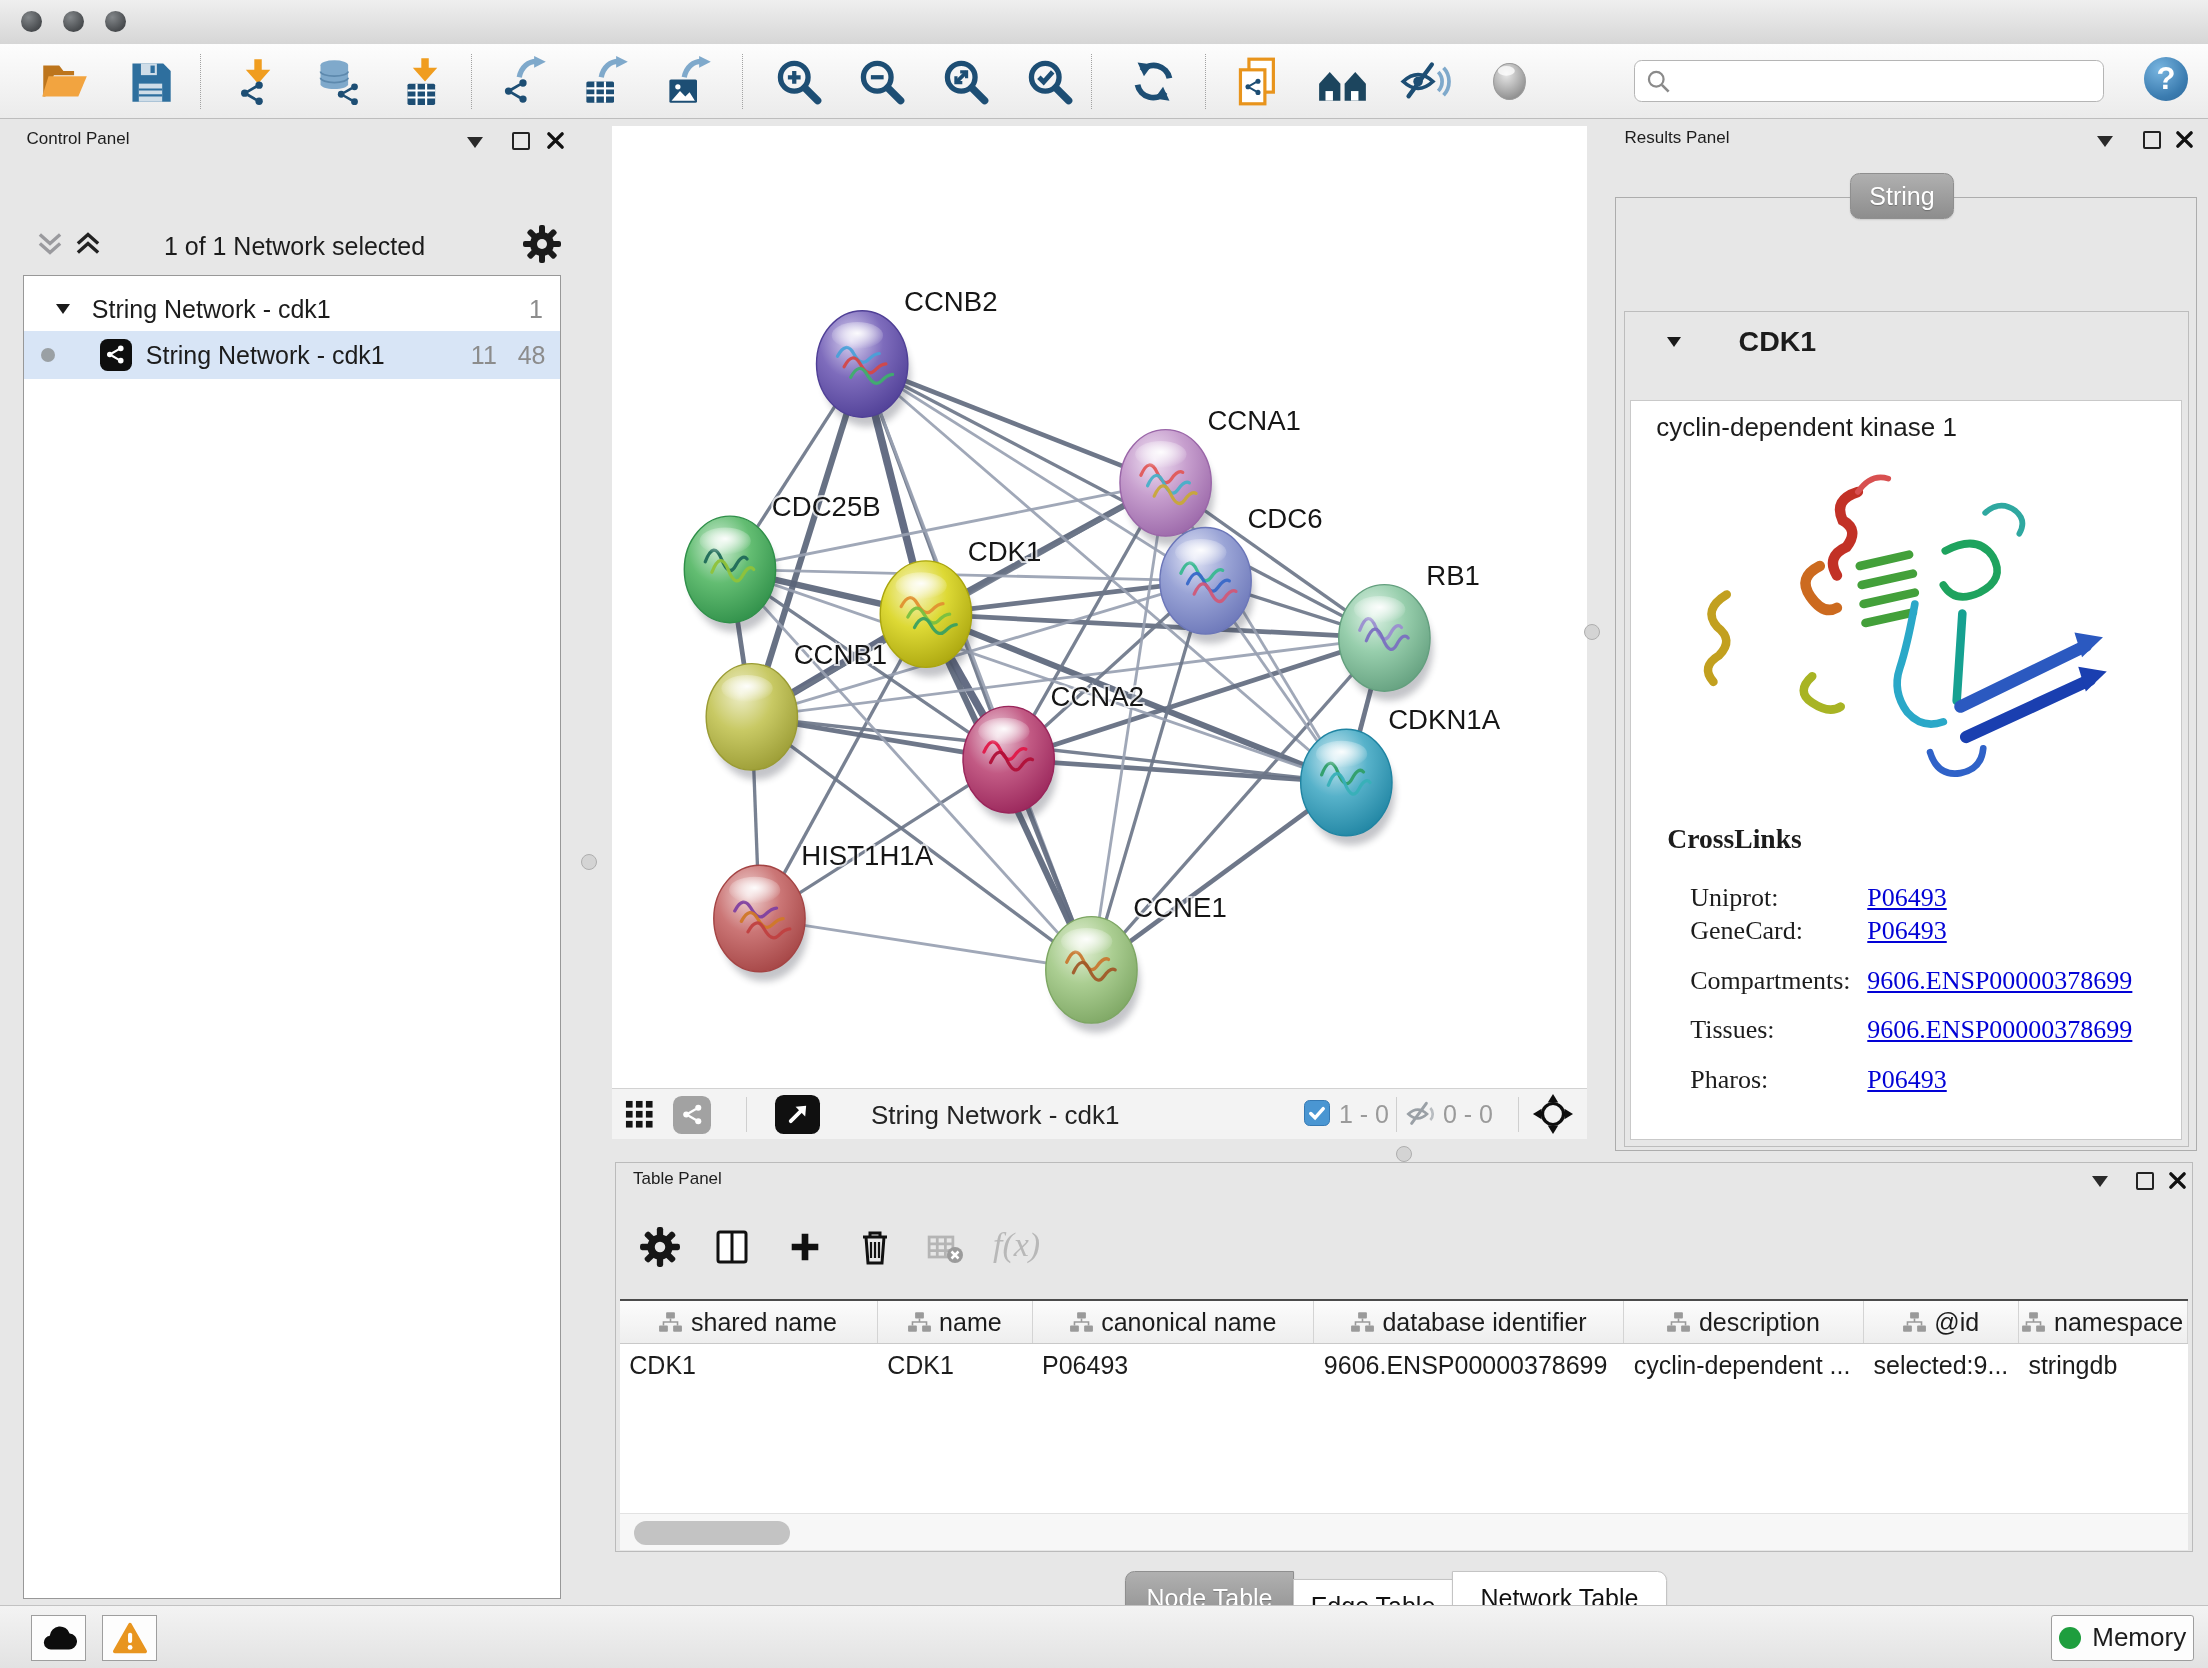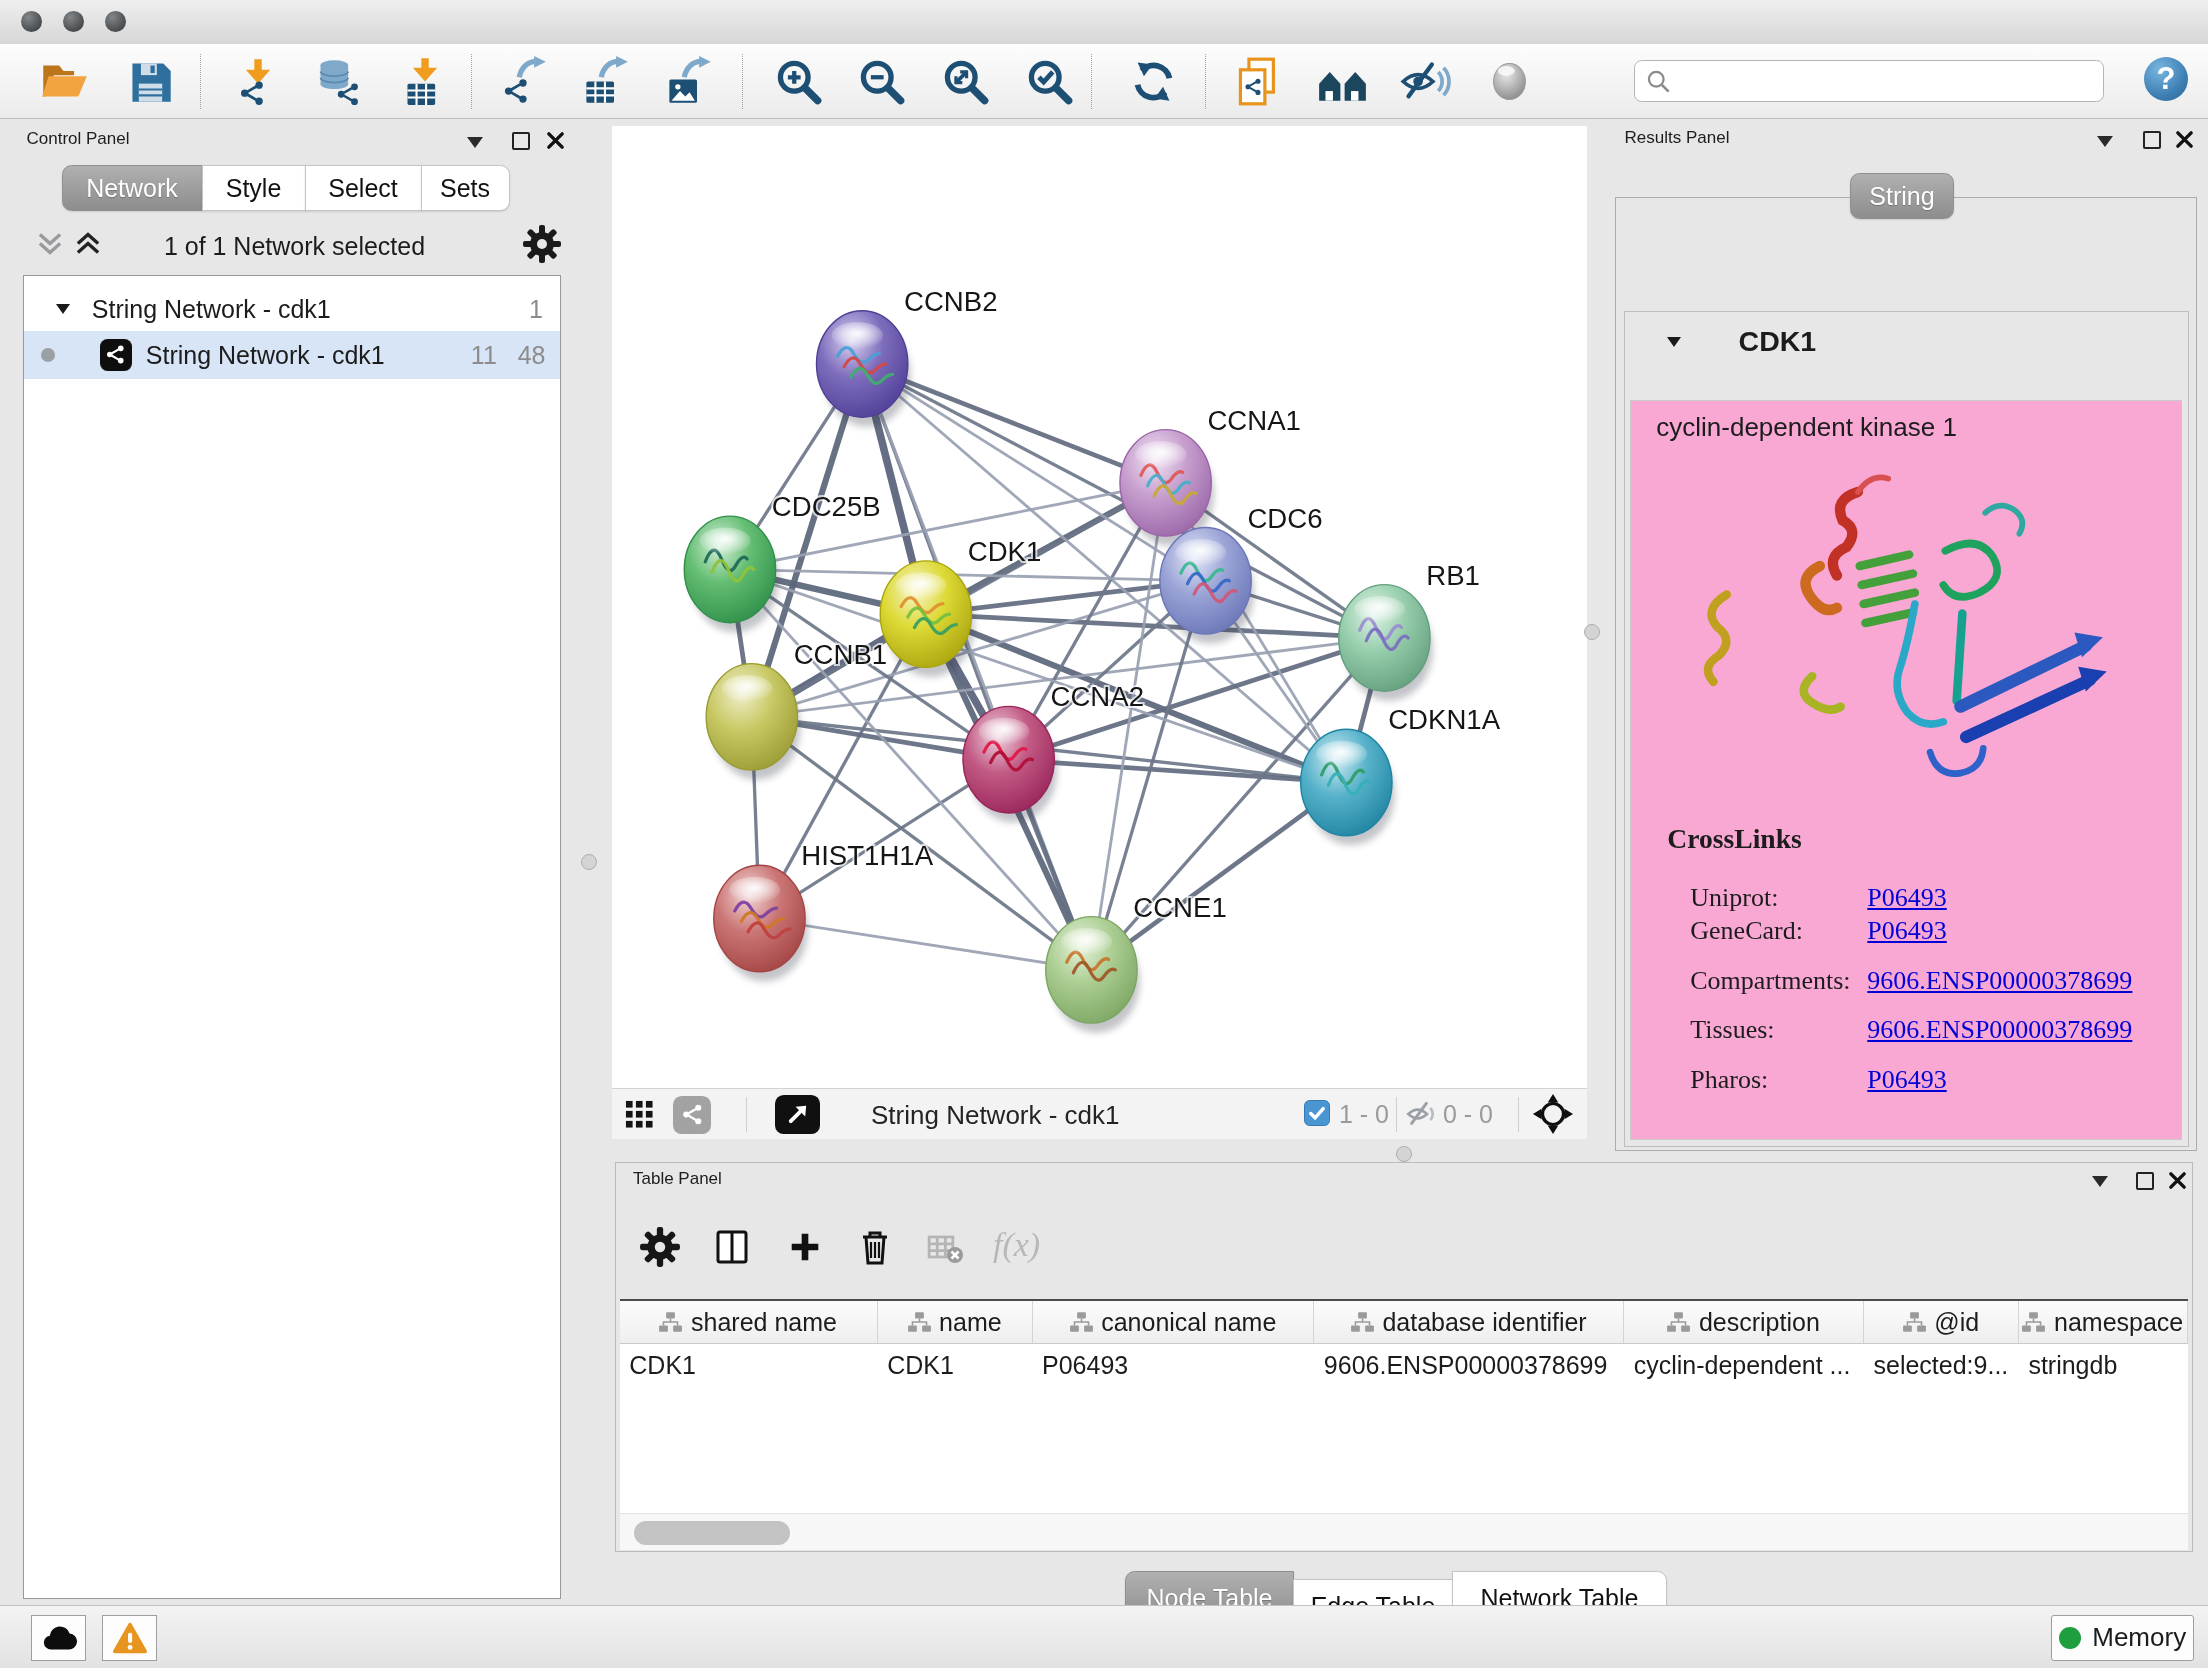--- a/index.html
+++ b/index.html
@@ -51,21 +51,21 @@
   .badge{position:absolute;font-size:25px;color:#9a9a9a;top:10.5px}
   .splitdot{position:absolute;width:14.3px;height:14.3px;border-radius:50%;background:#d4d4d4;border:1px solid #aeaeae}
   
   .rpanel{position:absolute;left:1597px;top:126px;width:612px;height:1480px}
   .rbox{position:absolute;left:18px;top:71px;width:582px;height:954px;background:#e7e7e7;border:1px solid #adadad;box-sizing:border-box}
   .stringtab{position:absolute;left:254px;top:47px;width:102px;z-index:2}
   .ecbox{position:absolute;left:7.6px;top:28.5px;width:565px;height:76px;border:1px solid #bdbdbd;box-sizing:border-box}
   .rbtn{position:absolute;top:14.3px;height:46px;background:#fff;border:1px solid #c3c3c3;border-radius:9.5px;
     font-size:26px;text-align:center;line-height:44px;box-shadow:0 1px 1.9px rgba(0,0,0,.15)}
   .cdkbox{position:absolute;left:7.6px;top:113px;width:565px;height:836px;border:1px solid #bdbdbd;box-sizing:border-box}
-  .innerbox{position:absolute;left:5.7px;top:88px;width:552px;height:740px;background:#f9a8d4;border:1px solid #c9c9c9;box-sizing:border-box}
+  .innerbox{position:absolute;left:5.7px;top:88px;width:552px;height:740px;background:#ffffff;border:1px solid #c9c9c9;box-sizing:border-box}
   .serif{font-family:"Liberation Serif",serif}
   .xlrow{position:absolute;left:0;width:100%;height:49px;font-size:26px}
   .xlval{color:#0202d6;text-decoration:underline}
   
   .tpanel{position:absolute;left:615px;top:1162px;width:1578px;height:390px;background:#e7e7e7;border:1px solid #bbbbbb;box-sizing:border-box}
   .ttool{position:absolute;top:57px;width:53px;height:53px;display:flex;align-items:center;justify-content:center}
   .tablebox{position:absolute;left:3.8px;top:136px;width:1568px;height:214px;background:#fff;border-top:2.9px solid #4b4b4b}
   .thead{display:flex;height:42px;background:linear-gradient(#fcfcfc,#eeeeee);border-bottom:1px solid #c9c9c9}
   .thcell{display:flex;align-items:center;justify-content:center;gap:8.6px;font-size:25px;
     border-right:1px solid #d4d4d4;box-sizing:border-box;overflow:hidden;white-space:nowrap}
@@ -279,26 +279,20 @@
 </div>
 
 <div class="cpanel">
   <span class="ptitle abs" style="left:17px;top:1.9px">Control Panel</span>
   <div class="tri-d abs" style="left:457px;top:9.5px"></div>
   <div class="floatic abs" style="left:502px;top:4.8px"></div>
   <svg class="abs" style="left:536px;top:3.8px" width="19" height="19" viewBox="0 0 20 20">
       <path d="M3 3l14 14M17 3L3 17" stroke="#111" stroke-width="3.6" stroke-linecap="round"></path>
     </svg>
 
-  <div class="segtabs abs" style="left:53px;top:38px" id="cp-tabs">
-      <div class="segtab active" style="width: 139px;">Network</div>
-      <div class="segtab" style="width: 102px;">Style</div>
-      <div class="segtab" style="width: 115px;">Select</div>
-      <div class="segtab" style="width: 87px;">Sets</div>
-    </div>
 
   <svg class="abs" style="left:25px;top:103px" width="30" height="27" viewBox="0 0 26 24">
       <path d="M4 4l9 8 9-8M4 12l9 8 9-8" fill="none" stroke="#9a9a9e" stroke-width="3"></path>
     </svg>
   <svg class="abs" style="left:63px;top:103px" width="30" height="27" viewBox="0 0 26 24">
       <path d="M4 20l9-8 9 8M4 12l9-8 9 8" fill="none" stroke="#222" stroke-width="3"></path>
     </svg>
   <span class="abs" style="left:114px;top:105px;width:342px;text-align:center;font-size:25px">1 of 1 Network selected</span>
   <svg class="abs" style="left:512px;top:97px" width="40" height="40" viewBox="0 0 42 42">
       <use href="#sym-gear" style="color:#1a1a1a"></use>

